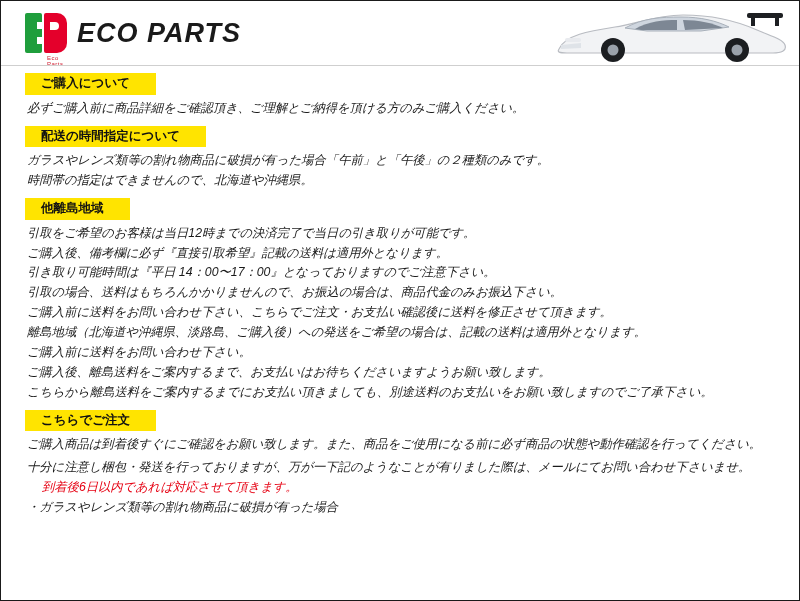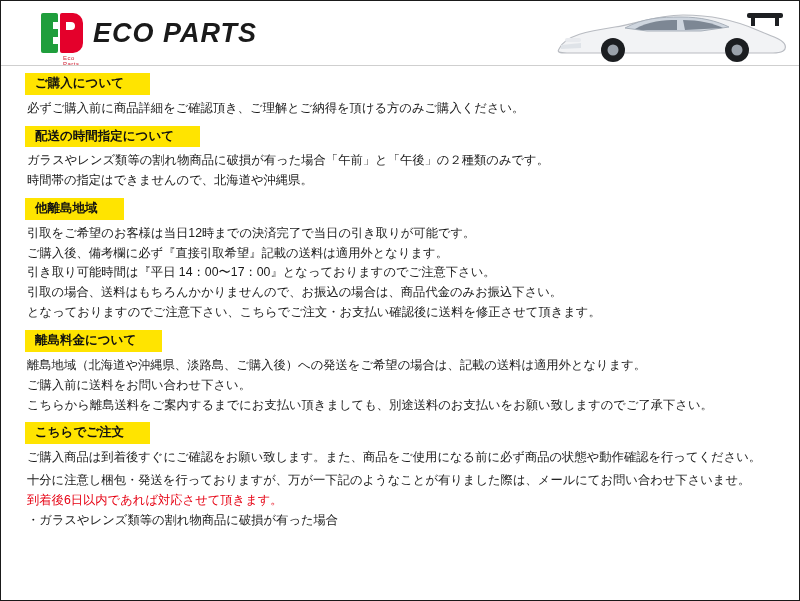--- a/index.html
+++ b/index.html
@@ -21,21 +21,21 @@
   }
   
   .header {
     height: 64px;
     position: relative;
     border-bottom: 1px solid #cfcfcf;
     overflow: hidden;
   }
   .logo-block {
     position: absolute;
-    left: 40px;
+    left: 24px;
     top: 10px;
     display: flex;
     align-items: center;
   }
   .logo-mark {
     width: 44px;
     height: 44px;
     position: relative;
     margin-right: 8px;
   }
@@ -97,35 +97,37 @@
   
   .content {
     padding: 0 0 6px 0;
   }
   .sec-title {
     display: inline-block;
     background: #ffe400;
     color: #111111;
     font-size: 12.5px;
     font-weight: bold;
-    padding: 3px 26px 3px 10px;
+    padding: 3px 26px 3px 16px;
     margin: 7px 0 4px 24px;
     line-height: 1.25;
   }
   .sec-body {
     padding: 0 22px 0 26px;
+    font-style: italic;
   }
   .line {
     font-size: 12.3px;
     color: #1a1a1a;
     line-height: 1.62;
     white-space: nowrap;
   }
   .line.red {
     color: #e60012;
+    margin-left: 15px;
   }
   .gap-sm { height: 3px; }
 </style>
 </head>
 <body>
 
 <div class="page">
 
   <div class="header">
     <div class="logo-block">
@@ -172,28 +174,28 @@
 
     
     <div class="sec-title">他離島地域</div>
 
     
     <div class="sec-body">
       <div class="line">引取をご希望のお客様は当日12時までの決済完了で当日の引き取りが可能です。</div>
       <div class="line">ご購入後、備考欄に必ず『直接引取希望』記載の送料は適用外となります。</div>
       <div class="line">引き取り可能時間は『平日 14：00〜17：00』となっておりますのでご注意下さい。</div>
       <div class="line">引取の場合、送料はもちろんかかりませんので、お振込の場合は、商品代金のみお振込下さい。</div>
-      <div class="line">となっておりますのでご注意下さい、こちらでご注文・お支払い確認後に送料を修正させて頂きます。</div>
-    </div>
-
-    
-    <div class="sec-title">離島料金について</div>
+      <div class="line">ご購入前に送料をお問い合わせ下さい、こちらでご注文・お支払い確認後に送料を修正させて頂きます。</div>
+    </div>
+
+    
     <div class="sec-body">
       <div class="line">離島地域（北海道や沖縄県、淡路島、ご購入後）への発送をご希望の場合は、記載の送料は適用外となります。</div>
       <div class="line">ご購入前に送料をお問い合わせ下さい。</div>
+      <div class="line">ご購入後、離島送料をご案内するまで、お支払いはお待ちくださいますようお願い致します。</div>
       <div class="line">こちらから離島送料をご案内するまでにお支払い頂きましても、別途送料のお支払いをお願い致しますのでご了承下さい。</div>
     </div>
 
     
     <div class="sec-title">こちらでご注文</div>
     <div class="sec-body">
       <div class="line">ご購入商品は到着後すぐにご確認をお願い致します。また、商品をご使用になる前に必ず商品の状態や動作確認を行ってください。</div>
       <div class="gap-sm"></div>
       <div class="line">十分に注意し梱包・発送を行っておりますが、万が一下記のようなことが有りました際は、メールにてお問い合わせ下さいませ。</div>
       <div class="line red">到着後6日以内であれば対応させて頂きます。</div>

